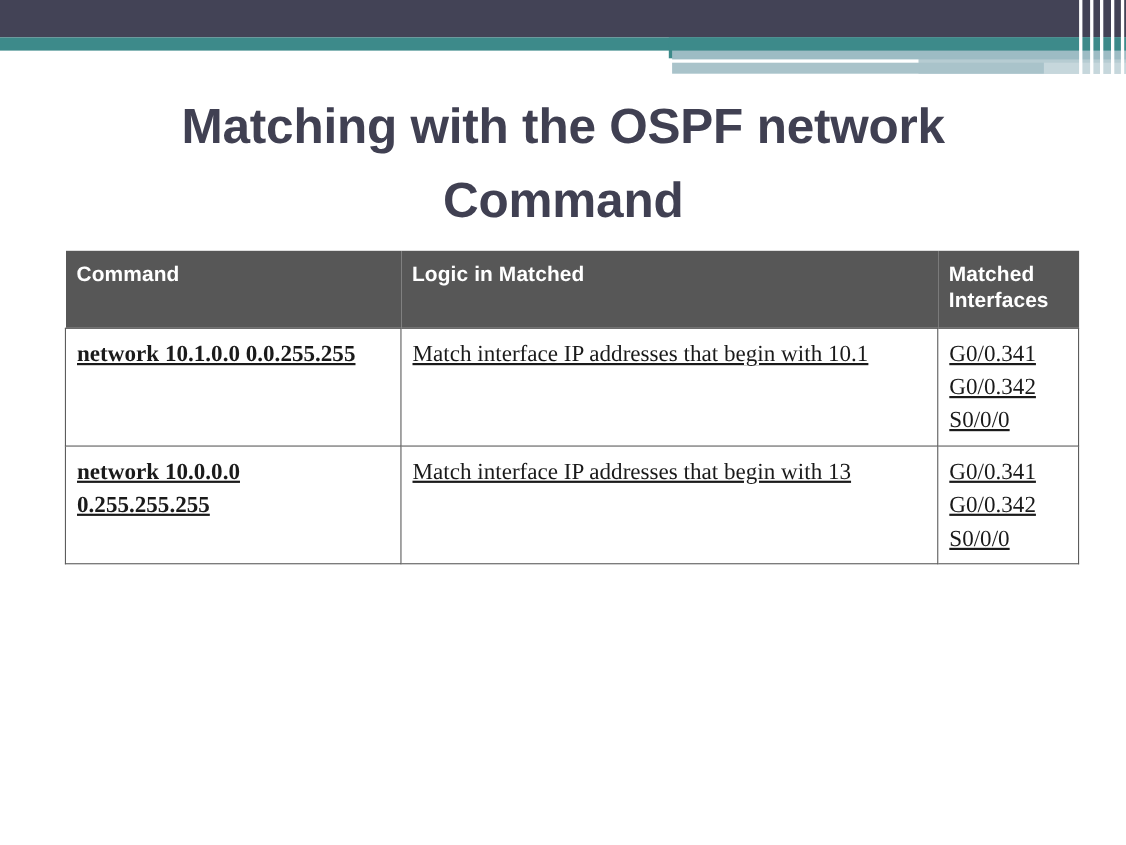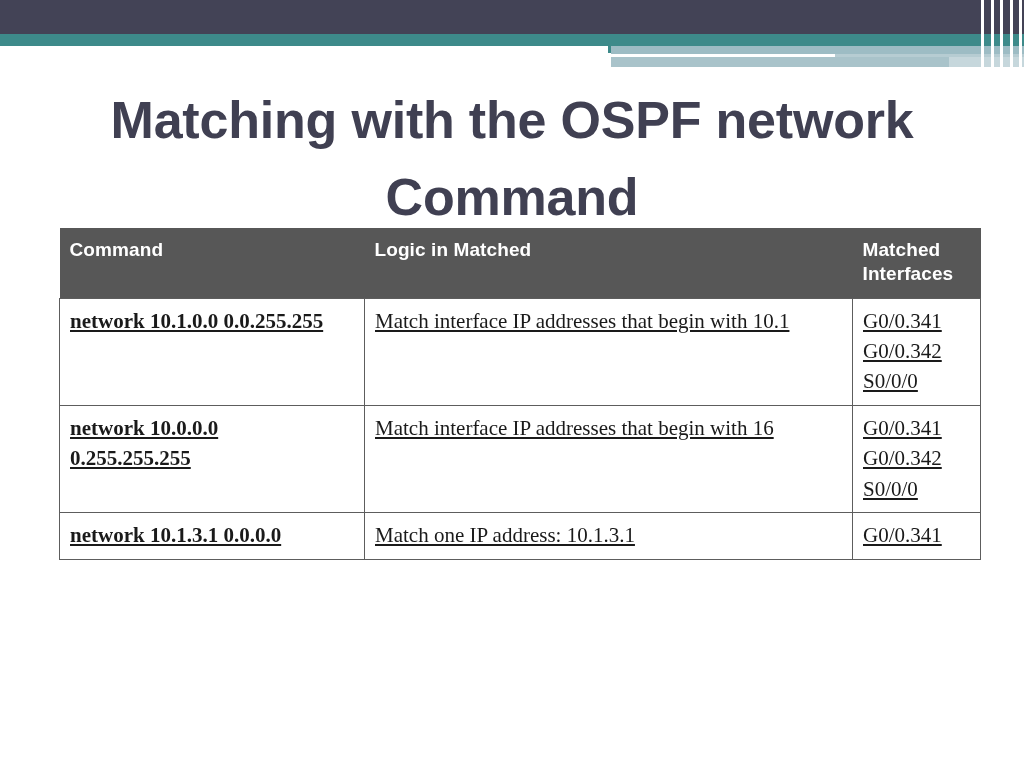--- a/index.html
+++ b/index.html
@@ -94,21 +94,21 @@
   .stripe.s5 { left: 1019px; }
 
   
   .title {
     position: absolute;
     left: 62px;
     top: 82px;
     width: 900px;
     text-align: center;
     color: #404052;
-    font-size: 52px;
+    font-size: 45px;
     font-weight: bold;
     line-height: 1.48;
     letter-spacing: -0.2px;
   }
 
   
   .table-wrap {
     position: absolute;
     left: 59px;
     top: 228px;
@@ -208,31 +208,22 @@
             <span class="ifline">G0/0.341</span>
             <span class="ifline">G0/0.342</span>
             <span class="ifline">S0/0/0</span>
           </td>
         </tr>
         <tr>
           <td class="cmd">
             <span class="nowrap-line">network 10.0.0.0</span>
             <span class="nowrap-line">0.255.255.255</span>
           </td>
-          <td>Match interface IP addresses that begin with 16</td>
+          <td>Match interface IP addresses that begin with 13</td>
           <td class="iface">
             <span class="ifline">G0/0.341</span>
             <span class="ifline">G0/0.342</span>
             <span class="ifline">S0/0/0</span>
           </td>
         </tr>
-        <tr>
-          <td class="cmd">
-            <span class="nowrap-line">network 10.1.3.1  0.0.0.0</span>
-          </td>
-          <td>Match one IP address: 10.1.3.1</td>
-          <td class="iface">
-            <span class="ifline">G0/0.341</span>
-          </td>
-        </tr>
       </tbody>
   </table>
 </div>
 
 </body></html>

